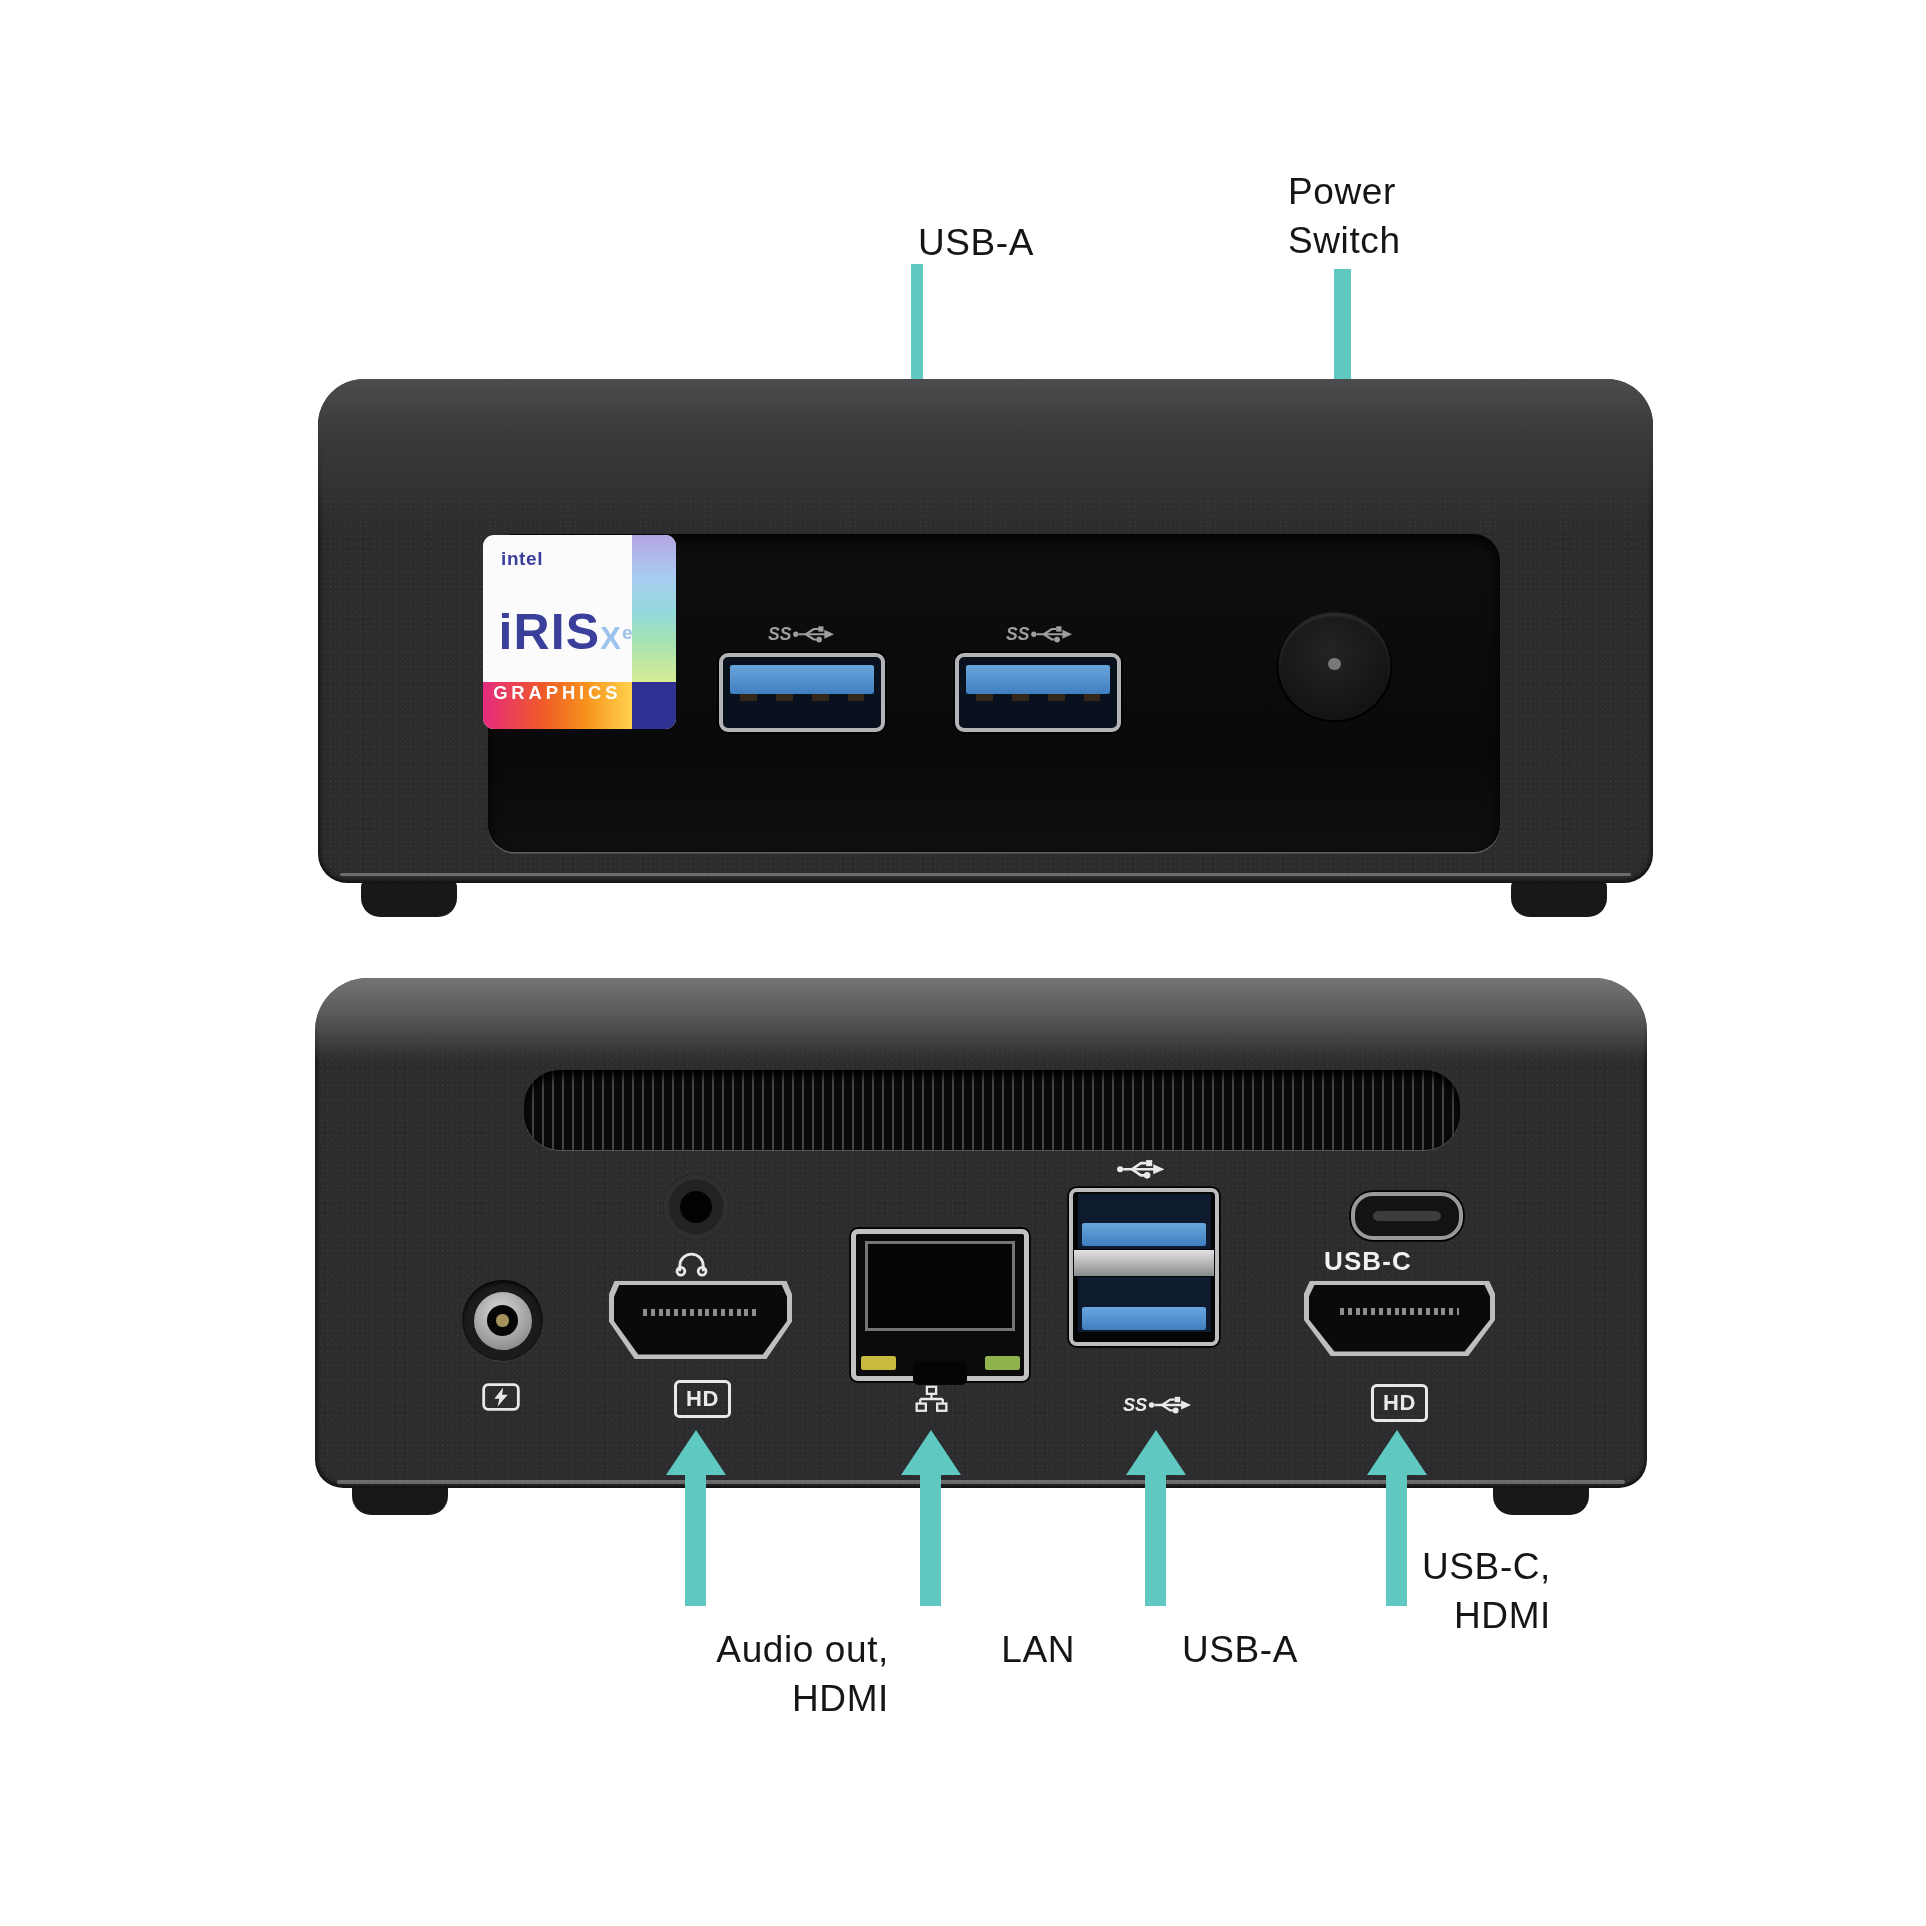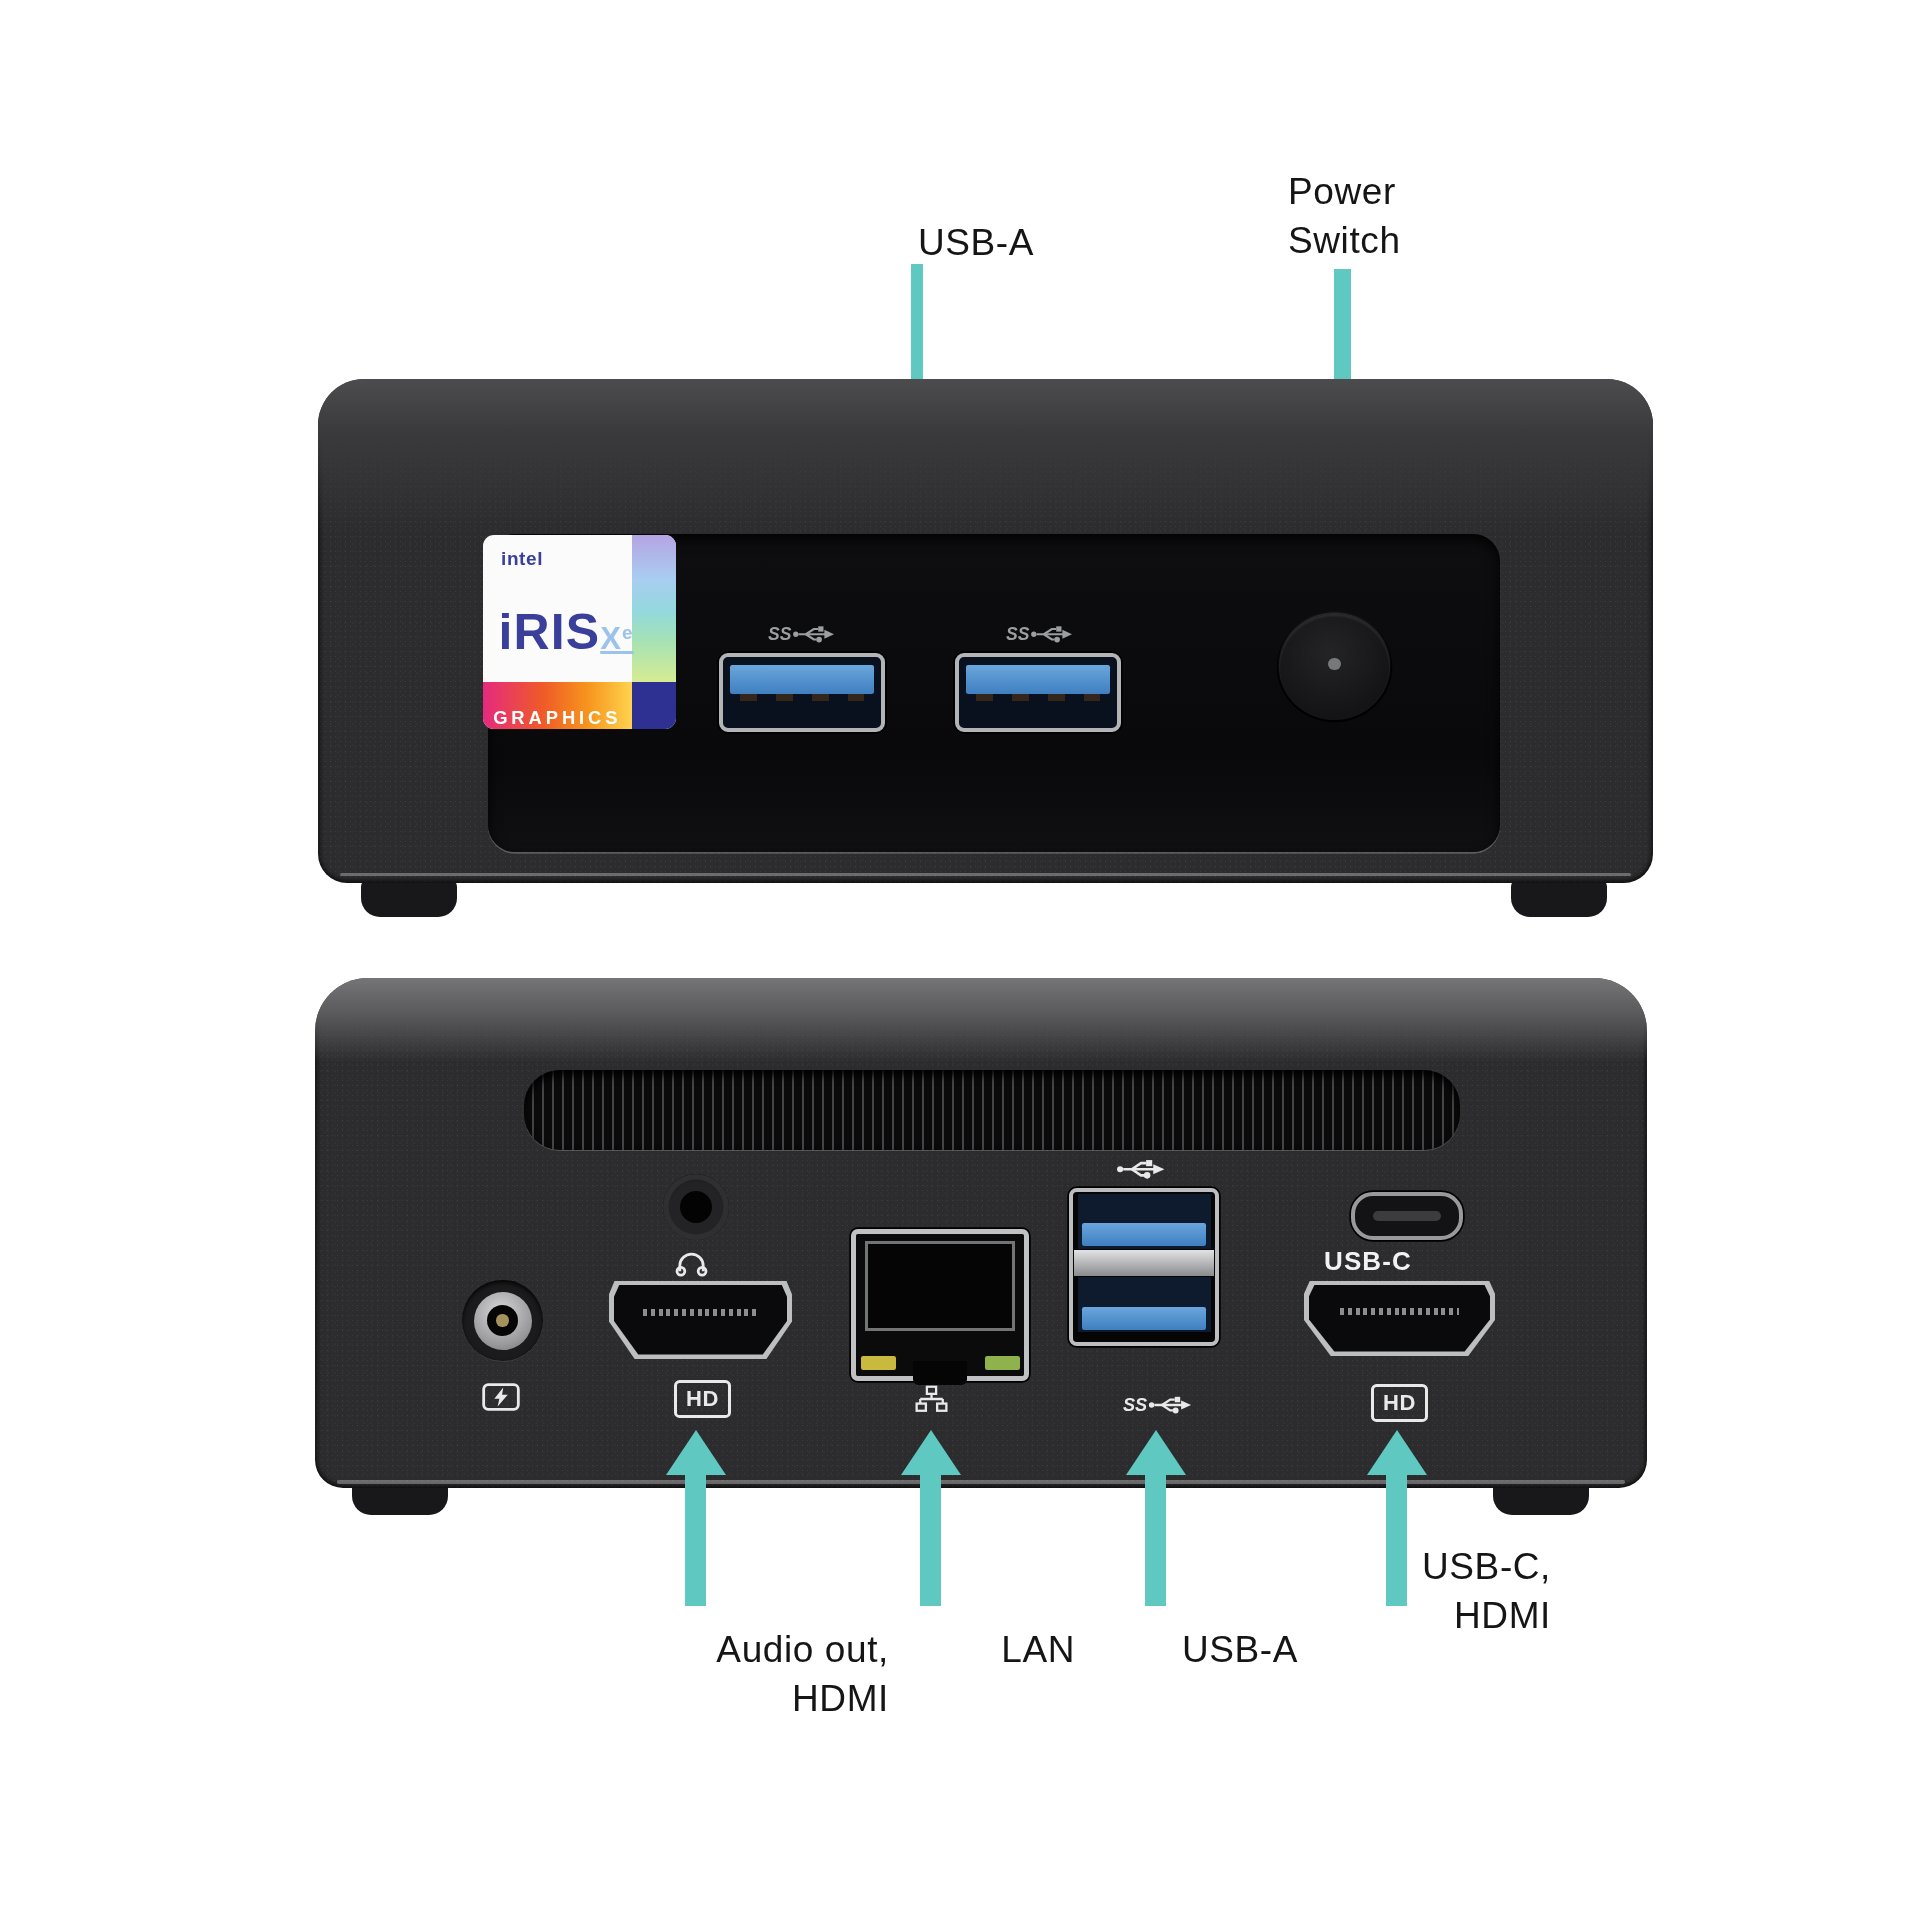--- a/index.html
+++ b/index.html
@@ -40,25 +40,25 @@
     background:linear-gradient(180deg,#0e0e10 0%,#09090b 70%,#101012 100%);
     box-shadow:inset 0 5.6px 12.3px rgba(0,0,0,0.9), 0 1.7px 0 rgba(255,255,255,0.22);}
 
   
   .sticker{position:absolute;left:165px;top:156px;width:193px;height:194px;background:#fbfbfc;
     border-radius:11px;overflow:hidden;}
   .st-col{position:absolute;right:0;top:0;width:23%;height:76%;
     background:linear-gradient(180deg,#b5a4e3 0%,#a9cdf1 30%,#93d9dd 52%,#a5e2b4 72%,#d6ec92 100%);}
   .st-band{position:absolute;left:0;bottom:0;width:77%;height:24%;
     background:linear-gradient(90deg,#e52a7f 0%,#ef5a28 40%,#f7941d 70%,#ffd34e 100%);
-    display:flex;align-items:flex-end;justify-content:center;}
+    display:flex;align-items:flex-start;justify-content:center;}
   .st-navy{position:absolute;right:0;bottom:0;width:23%;height:24%;background:#2e3192;}
   .st-intel{position:absolute;left:18px;top:13.4px;font-size:19px;font-weight:600;color:#3b3f9c;letter-spacing:0.6px;}
   .st-iris{position:absolute;left:15.6px;top:68px;font-size:50px;font-weight:600;color:#3b3f9c;letter-spacing:1.1px;}
-  .st-iris .xe{font-size:31px;color:#9cc3ec;font-weight:600;text-decoration:underline;}
+  .st-iris .xe{font-size:31px;color:#9cc3ec;font-weight:600;}
   .st-iris .xe sup{font-size:19px;vertical-align:10px;}
   .st-graphics{color:#fff;font-weight:700;font-size:18.4px;letter-spacing:3.9px;}
 
   
   .usb-front{position:absolute;width:158px;height:71px;border:4.5px solid #b3b4b6;border-radius:9px;
     background:#0a111e;box-shadow:0 0 0 1.7px #000;}
   .usb-front .tongue{position:absolute;top:7.8px;left:6.7px;right:6.7px;height:29px;border-radius:2.2px;
     background:linear-gradient(180deg,#6aa6dd,#3f7fc0);}
   .usb-front .pins{position:absolute;top:37px;left:16.7px;right:16.7px;height:6.7px;
     background:repeating-linear-gradient(90deg,#35261c 0 16.7px, transparent 16.7px 36px);}

